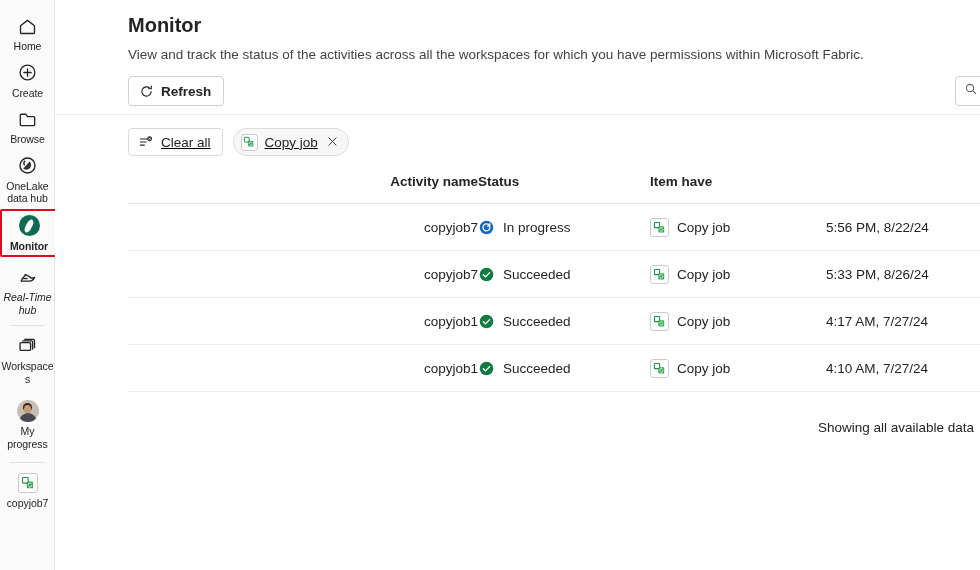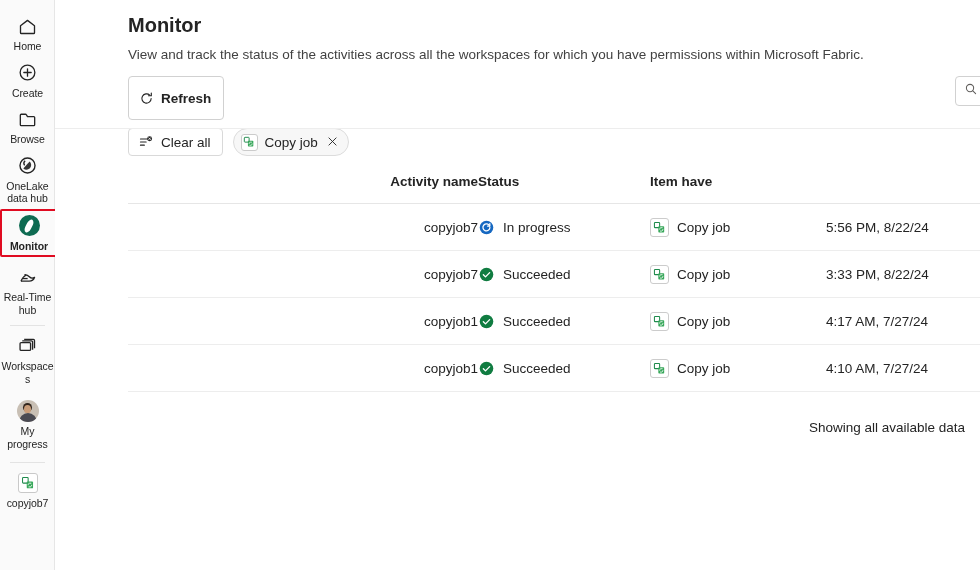--- a/index.html
+++ b/index.html
@@ -159,21 +159,21 @@
 
   .toolbar {
     position: relative;
     height: 40px;
     margin-bottom: 0px;
   }
   .btn-refresh {
     display: inline-flex;
     align-items: center;
     gap: 7px;
-    height: 44px;
+    height: 30px;
     padding: 0 12px 0 10px;
     border: 1px solid #d1d1d1;
     border-radius: 4px;
     background: #ffffff;
     font-size: 13.5px;
     color: #242424;
     cursor: pointer;
     font-family: "Liberation Sans", sans-serif;
     font-weight: 600;
   }
@@ -198,20 +198,21 @@
     left: -73px;
     width: 980px;
   }
 
   .filterbar {
     display: flex;
     align-items: center;
     gap: 10px;
     margin-top: 12px;
     height: 28px;
+    text-decoration: underline;
   }
   .btn-clearall {
     display: inline-flex;
     align-items: center;
     gap: 7px;
     height: 28px;
     padding: 0 11px 0 9px;
     border: 1px solid #d9d9d9;
     border-radius: 4px;
     background: #ffffff;
@@ -278,21 +279,21 @@
     background: #ffffff;
     display:flex; align-items:center; justify-content:center;
   }
 
   .footer-note {
     width: 852px;
     text-align: right;
     font-size: 13.5px;
     color: #242424;
     margin-top: 28px;
-    padding-right: 15px;
+    padding-right: 6px;
   }
 </style>
 </head>
 <body>
 
 <div id="app">
 
   <div class="sidebar">
 
     <div class="nav-item">
@@ -334,21 +335,21 @@
       <span class="nav-label">OneLake data hub</span>
     </div>
 
     <div class="nav-item highlight">
       <span class="nav-icon">
         <span class="monitor-glyph"></span>
       </span>
       <span class="nav-label">Monitor</span>
     </div>
 
-    <div class="nav-item" style="margin-top:4px;">
+    <div class="nav-item" style="margin-top:4px;font-style:italic;">
       <span class="nav-icon">
         <svg width="22" height="21" viewBox="0 0 24 24" fill="none" stroke="#242424" stroke-width="1.5" stroke-linejoin="round">
           <path d="M4 16.2h9.3c3.2 0 5.4-2 6.2-4.4-2.2 1.2-4.4 1-5.6-.3-1.6-1.7-3.6-3-6-2.6"></path>
           <path d="M4 16.2c1.2-3.2 3.1-5.6 5.6-6.8"></path>
           <path d="M6.3 13.2h5.3"></path>
         </svg>
       </span>
       <span class="nav-label">Real-Time hub</span>
     </div>
 
@@ -498,21 +499,21 @@
         <div class="c c-type">
           <span class="type-tile">
             <svg width="13" height="13" viewBox="0 0 20 20">
               <rect x="2.2" y="2.2" width="8" height="8" rx="1.1" fill="none" stroke="#1f8a4c" stroke-width="1.6"></rect>
               <rect x="8.2" y="8" width="9" height="9.6" rx="1.2" fill="#37a75a"></rect>
               <path d="M10.2 12.6c0-1.3 1-2.3 2.3-2.3h1.6M15.2 13.2c0 1.3-1 2.3-2.3 2.3h-1.5" fill="none" stroke="#ffffff" stroke-width="1.3" stroke-linecap="round"></path>
             </svg>
           </span>
           <span>Copy job</span>
         </div>
-        <div class="c c-time">3:33 PM, 8/22/24</div>
+        <div class="c c-time">5:33 PM, 8/26/24</div>
       </div>
 
       <div class="t-row">
         <div class="c c-name">copyjob1</div>
         <div class="c c-status">
           <span class="status-icon">
             <svg width="17" height="17" viewBox="0 0 20 20">
               <circle cx="10" cy="10" r="8" fill="#107c41"></circle>
               <path d="M6.3 10.3l2.5 2.5 4.9-5" fill="none" stroke="#ffffff" stroke-width="1.6" stroke-linecap="round" stroke-linejoin="round"></path>
             </svg>

